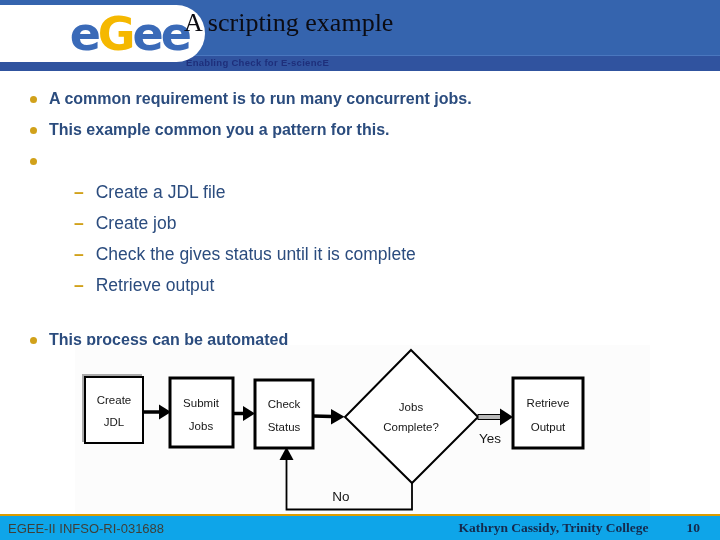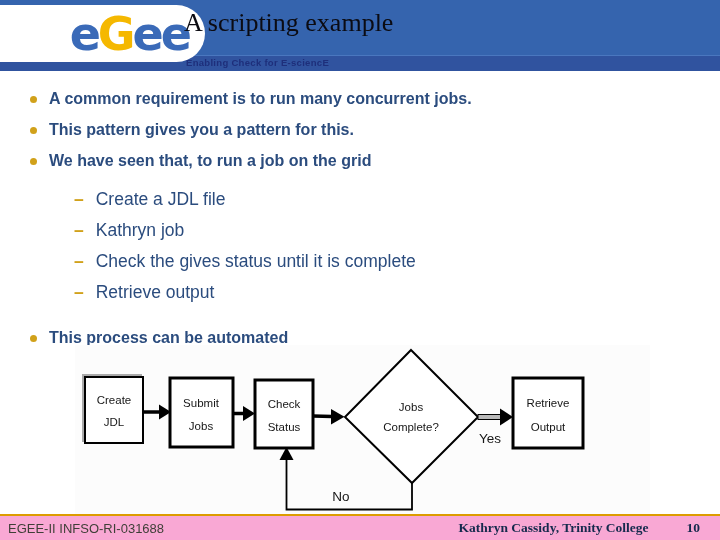--- a/index.html
+++ b/index.html
@@ -32,31 +32,31 @@
     font-size:9.5px; font-weight:bold; color:#1E2F7B; letter-spacing:0.3px; white-space:nowrap;
   }
 
   
   .bullets {position:absolute; top:88px; left:30px; width:678px; color:#2B4C7E;}
   .bullet-row {display:flex; gap:12px; font-size:16px; font-weight:bold; line-height:22px; margin-bottom:9px;}
   .dot {flex:none; width:7px; height:7px; border-radius:50%; background:#D1A11A; margin-top:8px;}
   .subs {margin:17px 0 0 44px;}
   .sub-row {display:flex; gap:12px; font-size:17.5px; font-weight:normal; line-height:21px; margin-bottom:10px;}
   .dash {flex:none; color:#D1A11A; font-weight:bold; line-height:21px;}
-  .closing {margin-top:24px; margin-bottom:0;}
+  .closing {margin-top:33px; margin-bottom:0;}
 
   
   .flowchart {position:absolute; left:75px; top:345px; width:575px; height:170px;}
   .flowchart svg {display:block;}
   .fc-text {font-family:"Liberation Sans", sans-serif; font-size:11.5px; fill:#161616;}
   .fc-edge-label {font-family:"Liberation Sans", sans-serif; font-size:13.5px; fill:#161616;}
 
   
   .footer {
-    position:absolute; bottom:0; left:0; width:720px; height:26px; background:#f9a8d4;
+    position:absolute; bottom:0; left:0; width:720px; height:26px; background:#0ea5e9;
     border-top:2px solid #DD9C00; box-sizing:border-box;
     display:flex; align-items:center; justify-content:space-between; padding:0 20px 0 8px;
   }
   .footer-left {font-size:13px; color:#3F3F38;}
   .footer-right {display:flex; align-items:flex-start; gap:38px; font-family:"Liberation Serif", serif; font-weight:bold; font-size:13.5px; color:#152A4D;}
 </style>
 </head>
 <body>
 
 <div class="slide">
@@ -74,35 +74,34 @@
     <div class="tagline">Enabling Check for E-sciencE</div>
   </div>
 
   <div class="bullets">
     <div class="bullet-row">
       <span class="dot"></span>
       <span>A common requirement is to run many concurrent jobs.</span>
     </div>
     <div class="bullet-row">
       <span class="dot"></span>
-      <span>This pattern gives you a pattern for this.</span>
+      <span>This example common you a pattern for this.</span>
     </div>
     <div class="bullet-row">
       <span class="dot"></span>
-      <span>We have seen that, to run a job on the grid</span>
     </div>
 
     <div class="subs">
       <div class="sub-row">
         <span class="dash">–</span>
         <span>Create a JDL file</span>
       </div>
       <div class="sub-row">
         <span class="dash">–</span>
-        <span>Kathryn job</span>
+        <span>Create job</span>
       </div>
       <div class="sub-row">
         <span class="dash">–</span>
         <span>Check the gives status until it is complete</span>
       </div>
       <div class="sub-row">
         <span class="dash">–</span>
         <span>Retrieve output</span>
       </div>
     </div>

